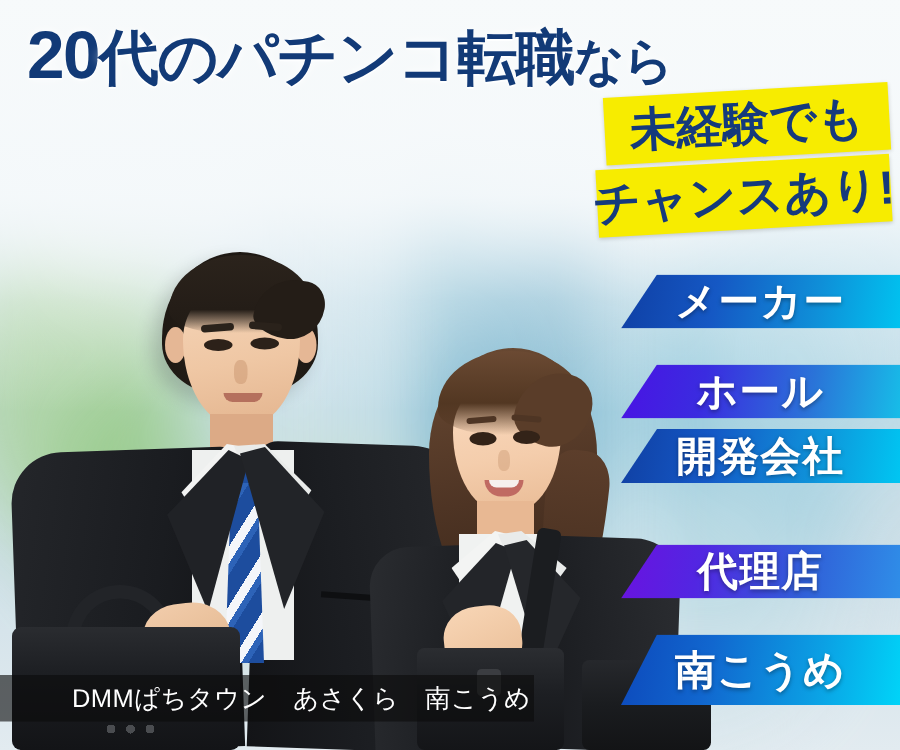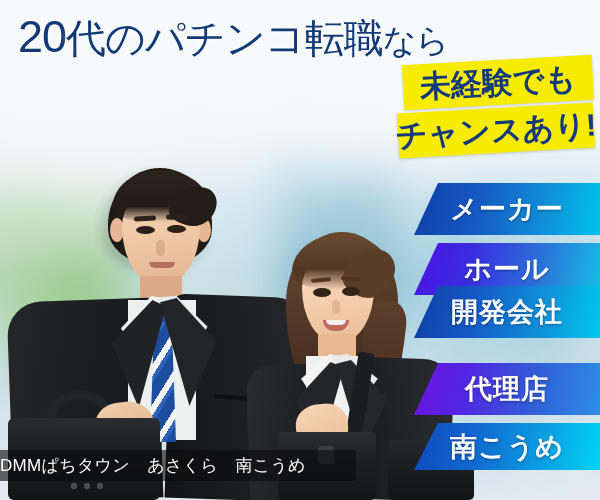--- a/index.html
+++ b/index.html
@@ -37,21 +37,21 @@
       linear-gradient(90deg, rgba(255,255,255,0) 62%, rgba(255,255,255,.28) 70%, rgba(255,255,255,0) 78%);
     filter:blur(10px);
   }
   .bg-top-wash {
     background:linear-gradient(180deg, rgba(247,250,251,.98) 0%, rgba(245,249,251,.9) 26%, rgba(240,246,249,.35) 40%, rgba(255,255,255,0) 55%);
   }
 
   
   .headline {
     position:absolute; left:18px; top:14px; z-index:6;
-    font-size:40px; font-weight:normal; letter-spacing:-1px;
+    font-size:40px; font-weight:bold; letter-spacing:-1px;
     color:#123a77; line-height:1;
     text-shadow:0 1px 0 rgba(255,255,255,.85), 0 0 7px rgba(255,255,255,.9);
     white-space:nowrap;
   }
   .headline .num { font-size:45px; }
   .headline .small { font-size:33px; }
 
   .logo {
     position:absolute; left:20px; top:68px; z-index:6;
     font-size:66px; font-weight:bold; font-style:italic;
@@ -253,41 +253,41 @@
   .w-bag2 {
     left:388px; top:440px; width:86px; height:60px;
     background:linear-gradient(180deg,#26282c 0%, #1a1c1f 50%, #131416 100%);
     border-radius:5px;
   }
   .w-bag-clip { left:318px; top:446px; width:16px; height:18px; background:#3b3d41; border-radius:3px; }
 
   
   .menu { position:absolute; right:0; z-index:8; }
   .menu-item {
-    position:absolute; right:0; height:52px; width:186px;
+    position:absolute; right:0; height:36px; width:186px;
     clip-path:polygon(24px 0, 100% 0, 100% 100%, 0 100%);
     display:flex; align-items:center; justify-content:center;
     color:#ffffff; font-weight:bold; font-size:27px; letter-spacing:1px;
     text-shadow:0 1px 3px rgba(0,0,0,.35);
     white-space:nowrap;
   }
   .mi-0 { top:183px; background:linear-gradient(100deg,#0f3fa4 0%, #1558c4 34%, #0f8fd8 70%, #00c3f0 100%); }
   .mi-1 { top:243px; background:linear-gradient(100deg,#4a12e4 0%, #3a2ce0 30%, #2a74d8 68%, #17bde8 100%); }
   .mi-2 { top:286px; background:linear-gradient(100deg,#103fa2 0%, #1458c6 32%, #0f94da 70%, #00c6f2 100%); }
   .mi-3 { top:363px; background:linear-gradient(100deg,#6a12e0 0%, #5226e2 28%, #3060d8 66%, #2f8ee8 100%); }
   .mi-4 { top:423px; height:47px; background:linear-gradient(100deg,#0d49bb 0%, #1167cf 32%, #0ba0e4 70%, #00d4f8 100%); }
 
   
   .caption {
     position:absolute; left:0; top:450px; width:356px; height:31px; z-index:9;
     background:rgba(12,12,12,.62);
     display:flex; align-items:center;
   }
   .caption span {
-    color:#ffffff; font-size:17px; 
+    color:#ffffff; font-size:17px; padding-left:48px;
     white-space:pre; letter-spacing:.3px;
   }
 </style>
 </head>
 <body>
 
 <div id="banner">
 
   <div class="bg-layer bg-base"></div>
   <div class="bg-layer bg-blobs">

